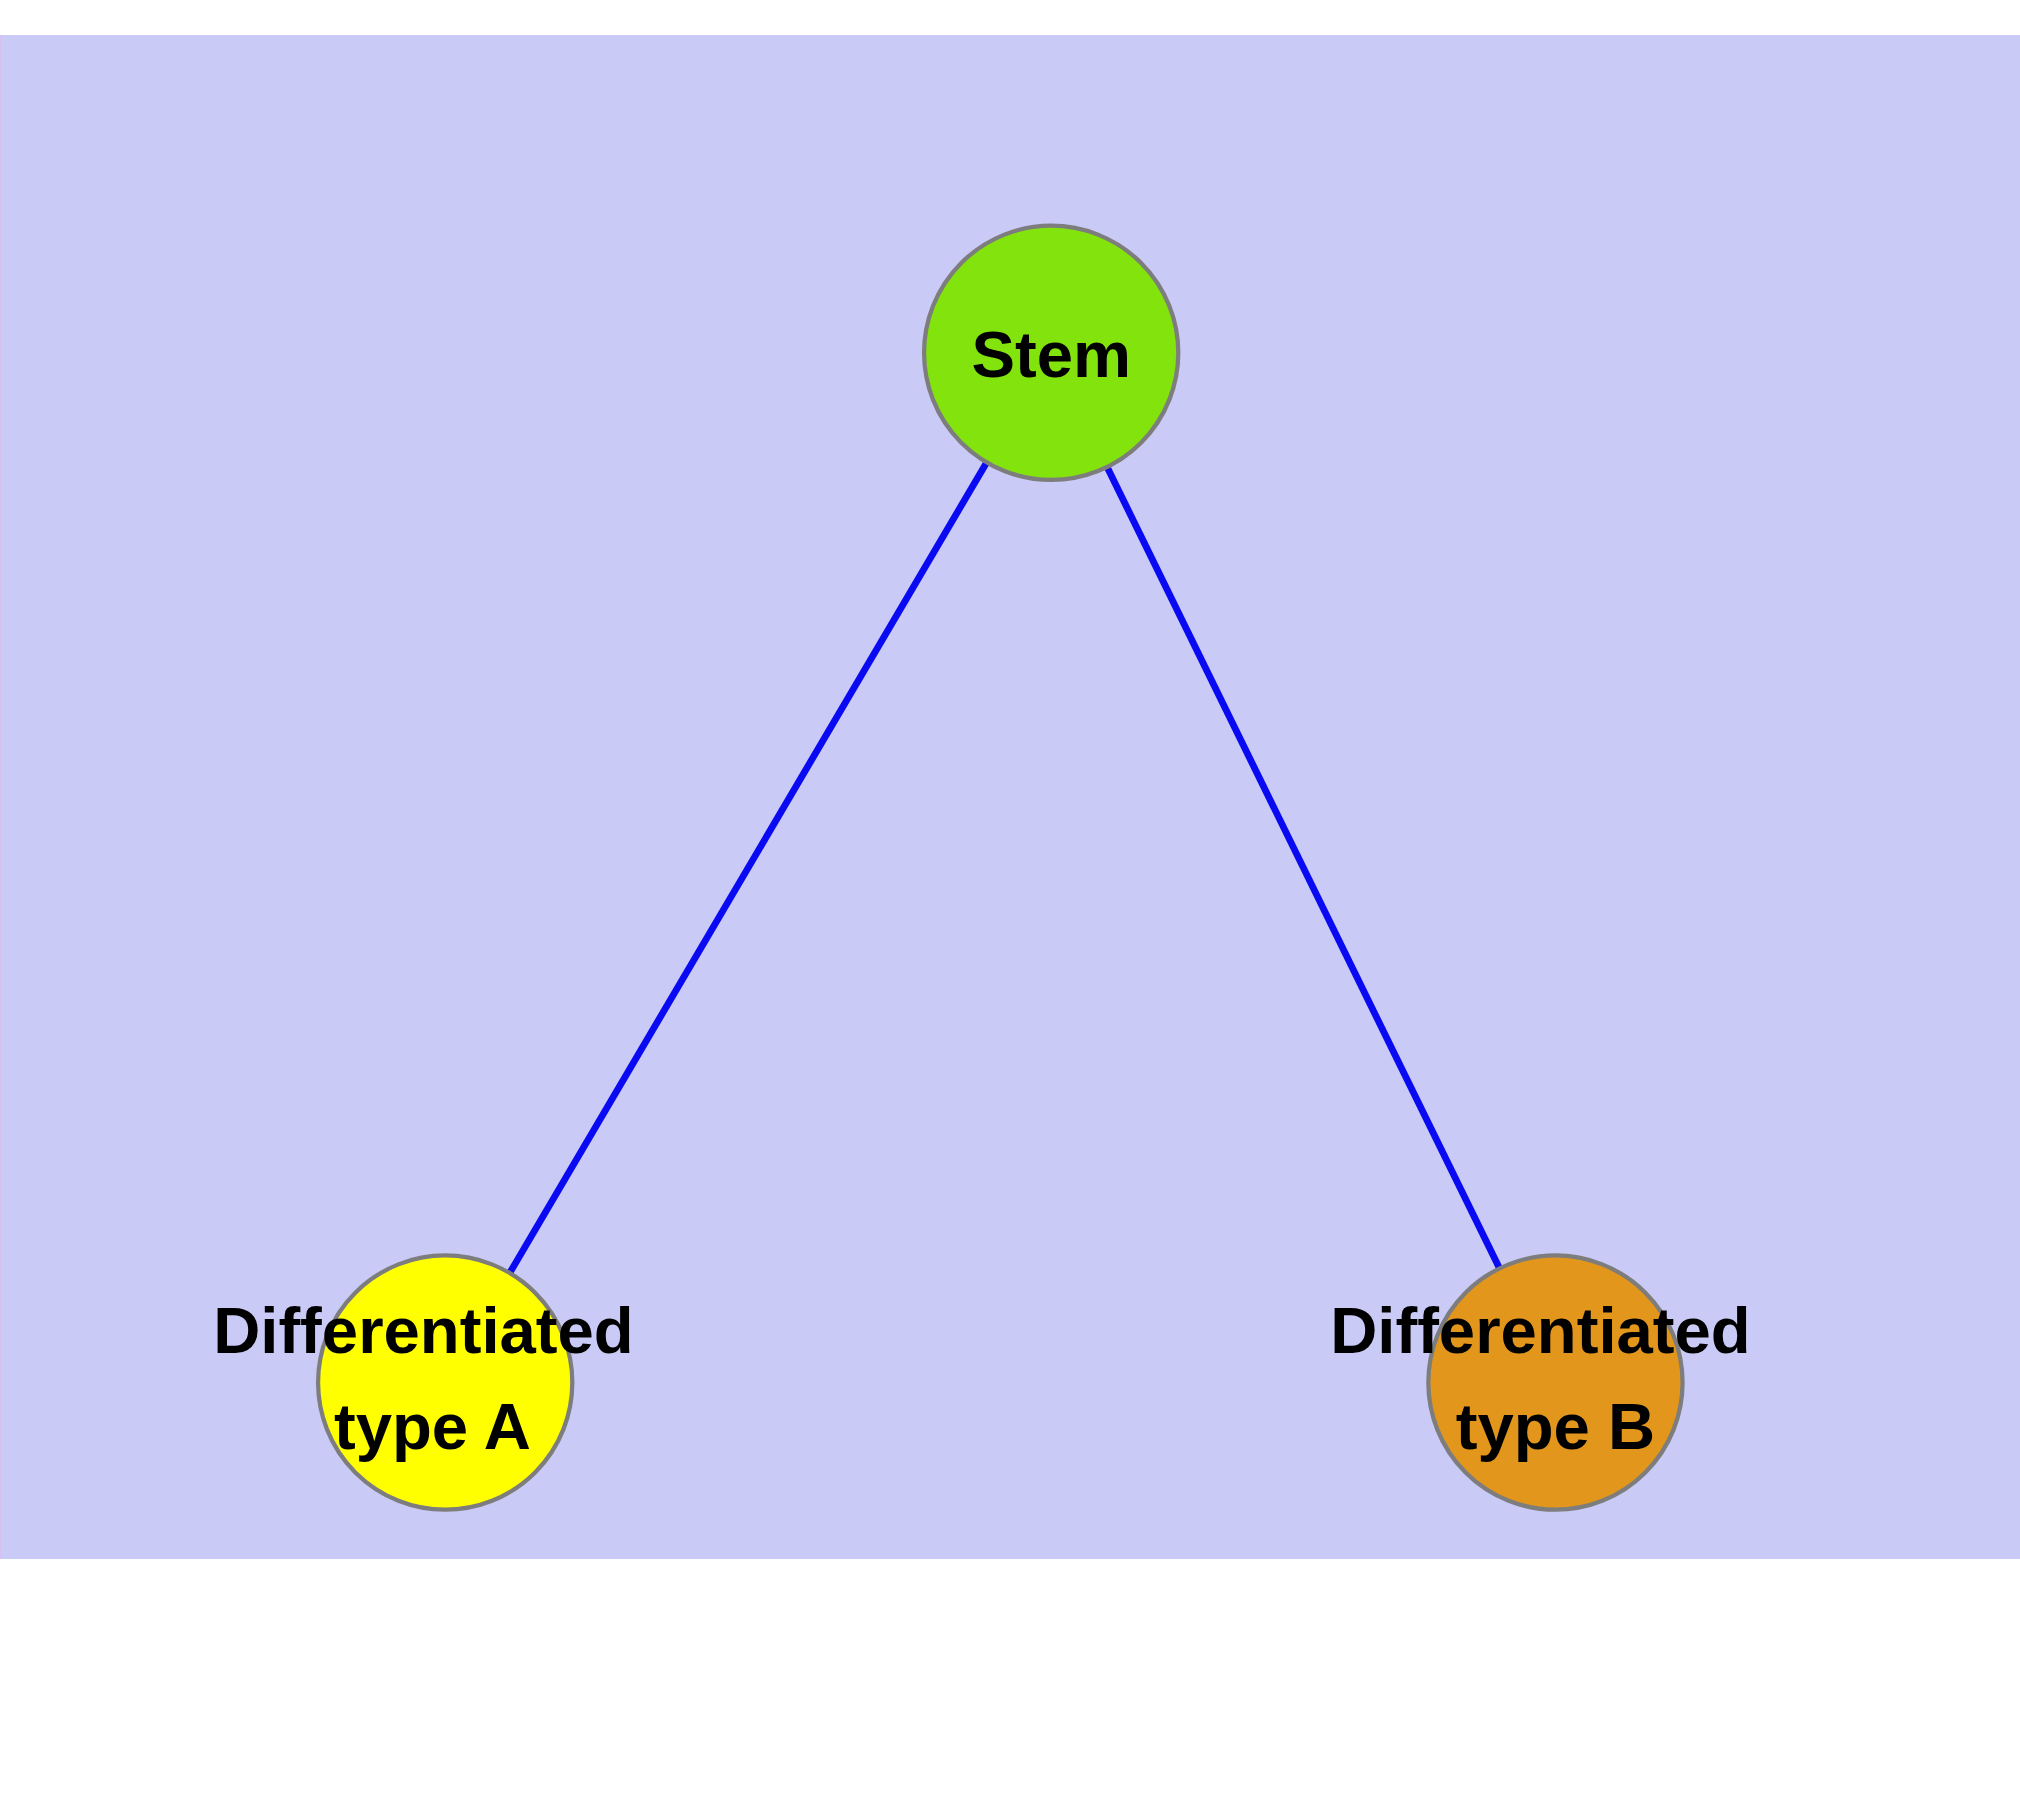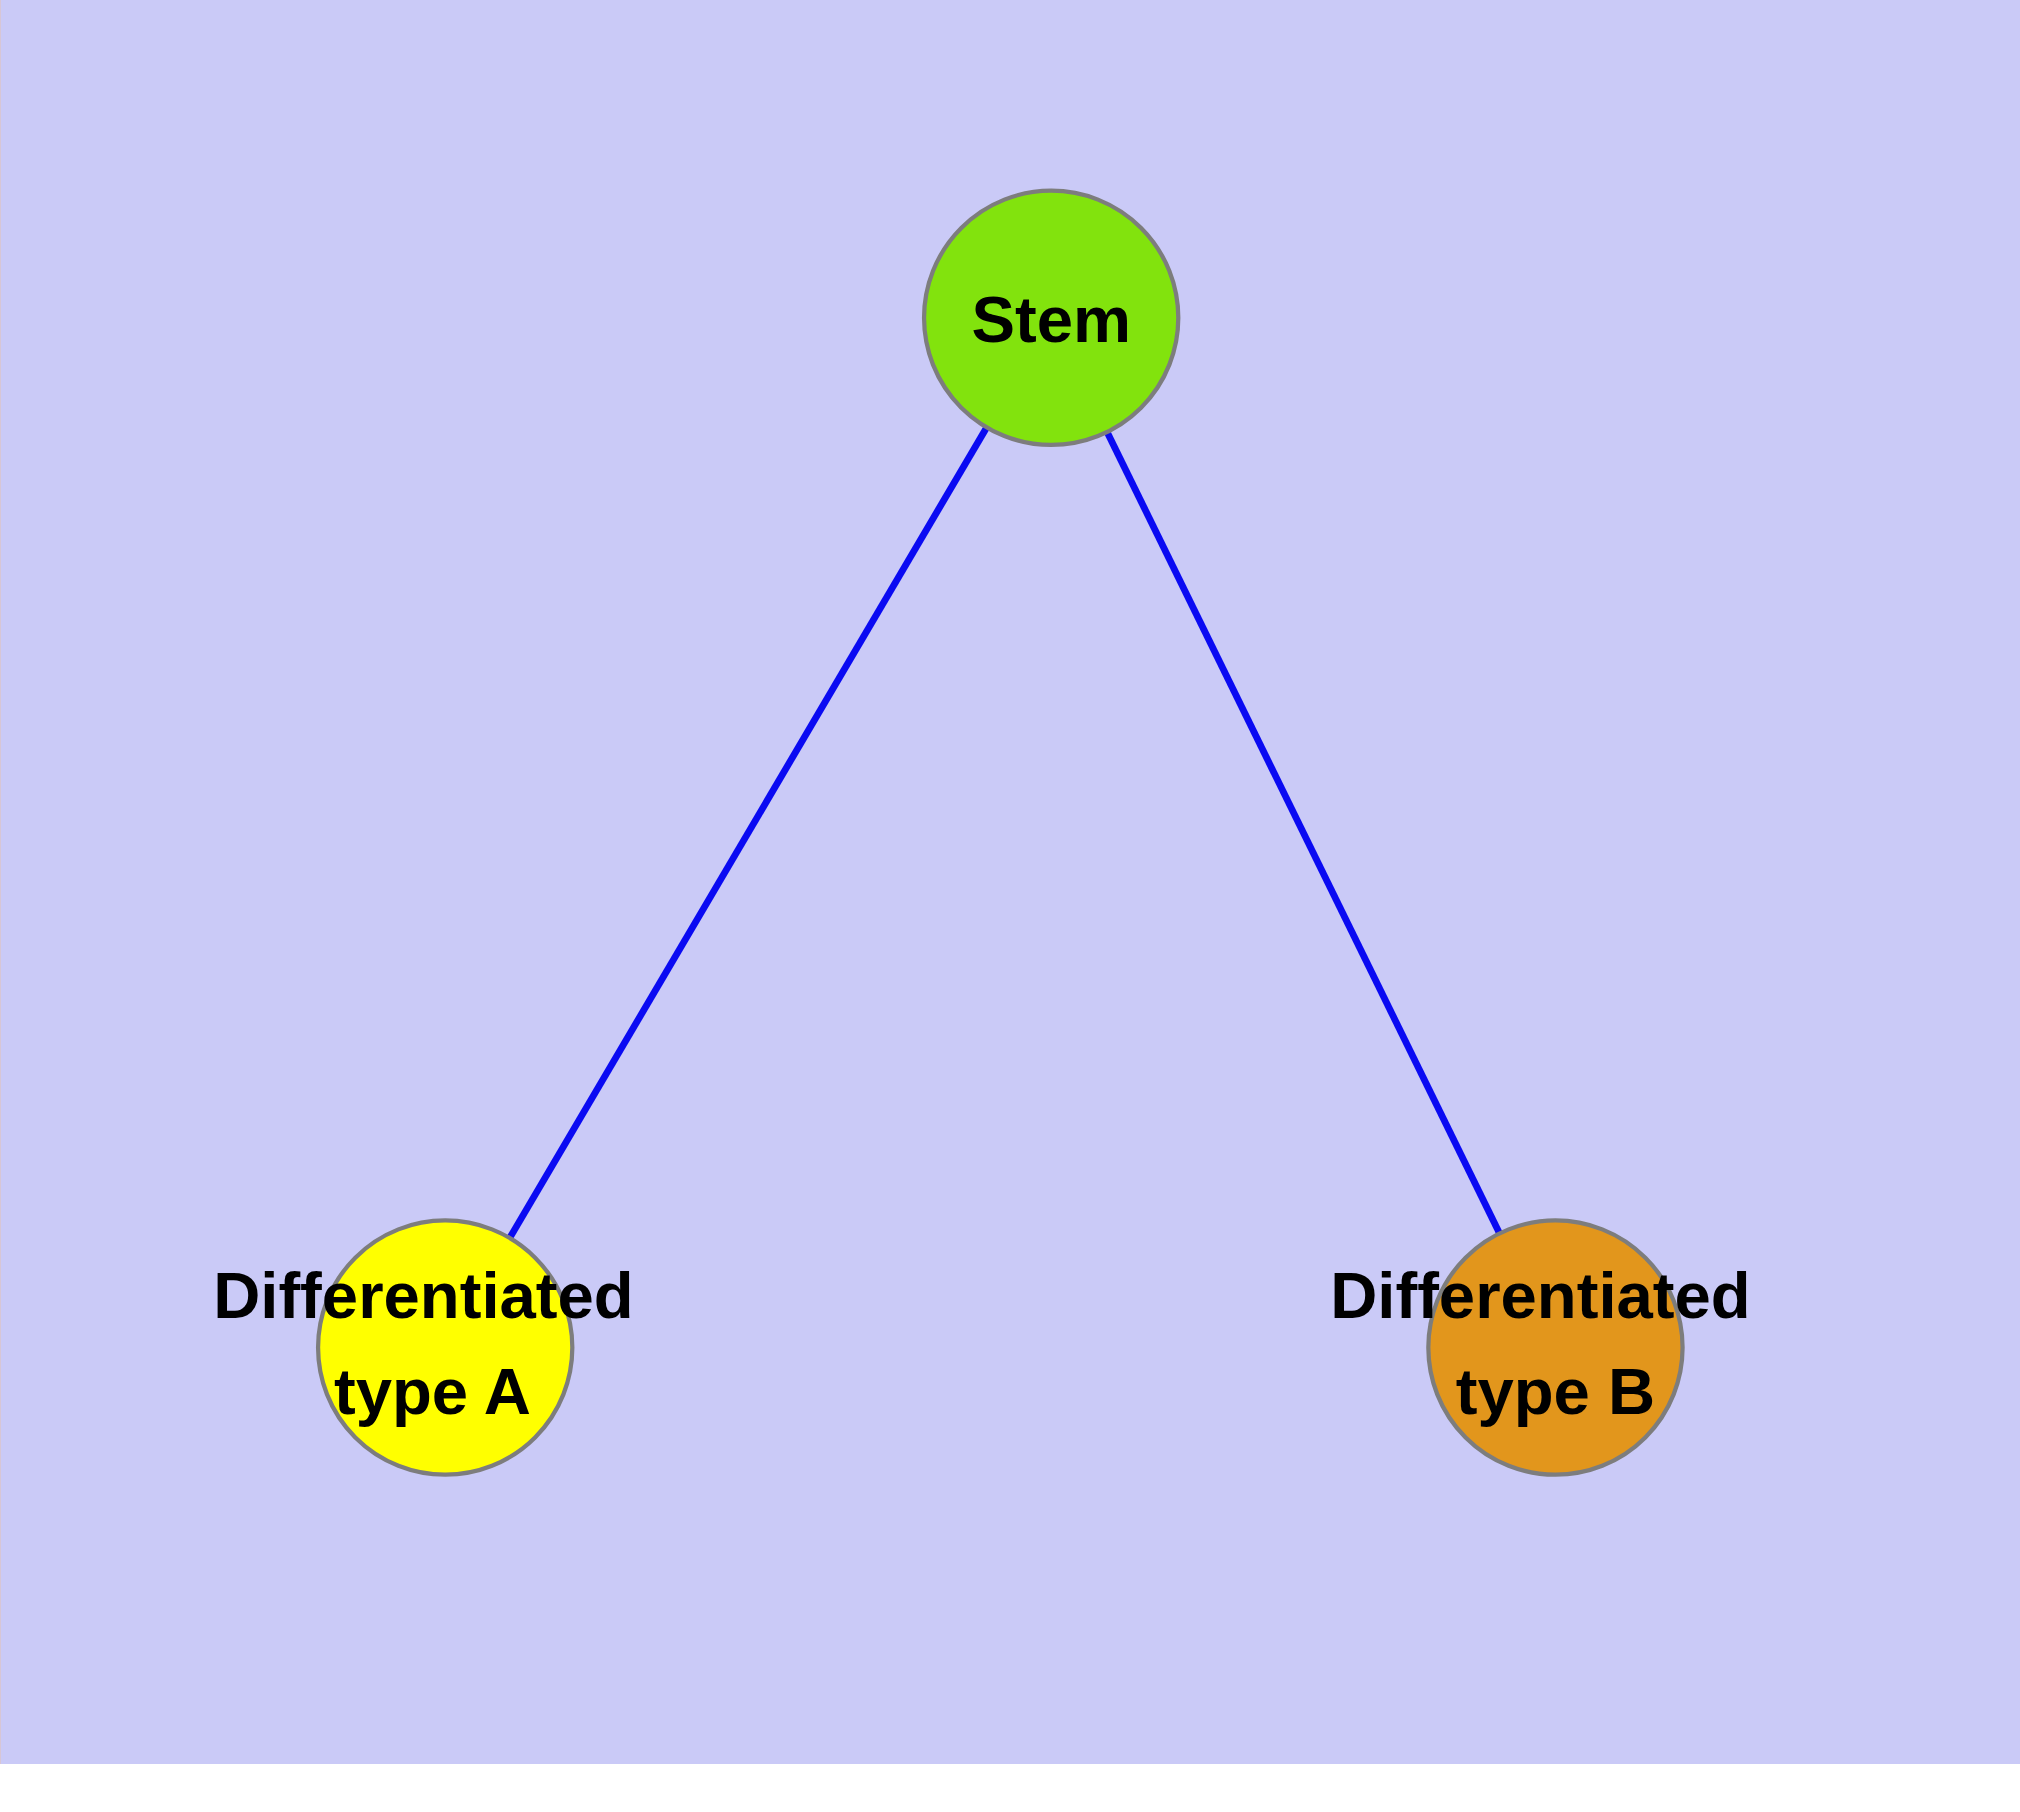--- a/index.html
+++ b/index.html
@@ -2,23 +2,24 @@
 <html style="font-size:13.6px"><head>
 <meta charset="utf-8">
 <style>
   html, body {
     margin: 0;
     padding: 0;
   }
   .canvas {
     position: relative;
     width: 2021px;
-    height: 1764px;
+    height: 1524px;
     overflow: hidden;
-    background: #fdba74;
+    background: #f9a8d4;
+    margin-top: 35px;
   }
   svg.diagram {
     display: block;
     width: 2021px;
     height: 1812px;
   }
   .node-label {
     font-family: "Liberation Sans", sans-serif;
     font-weight: 700;
     font-size: 77px;

